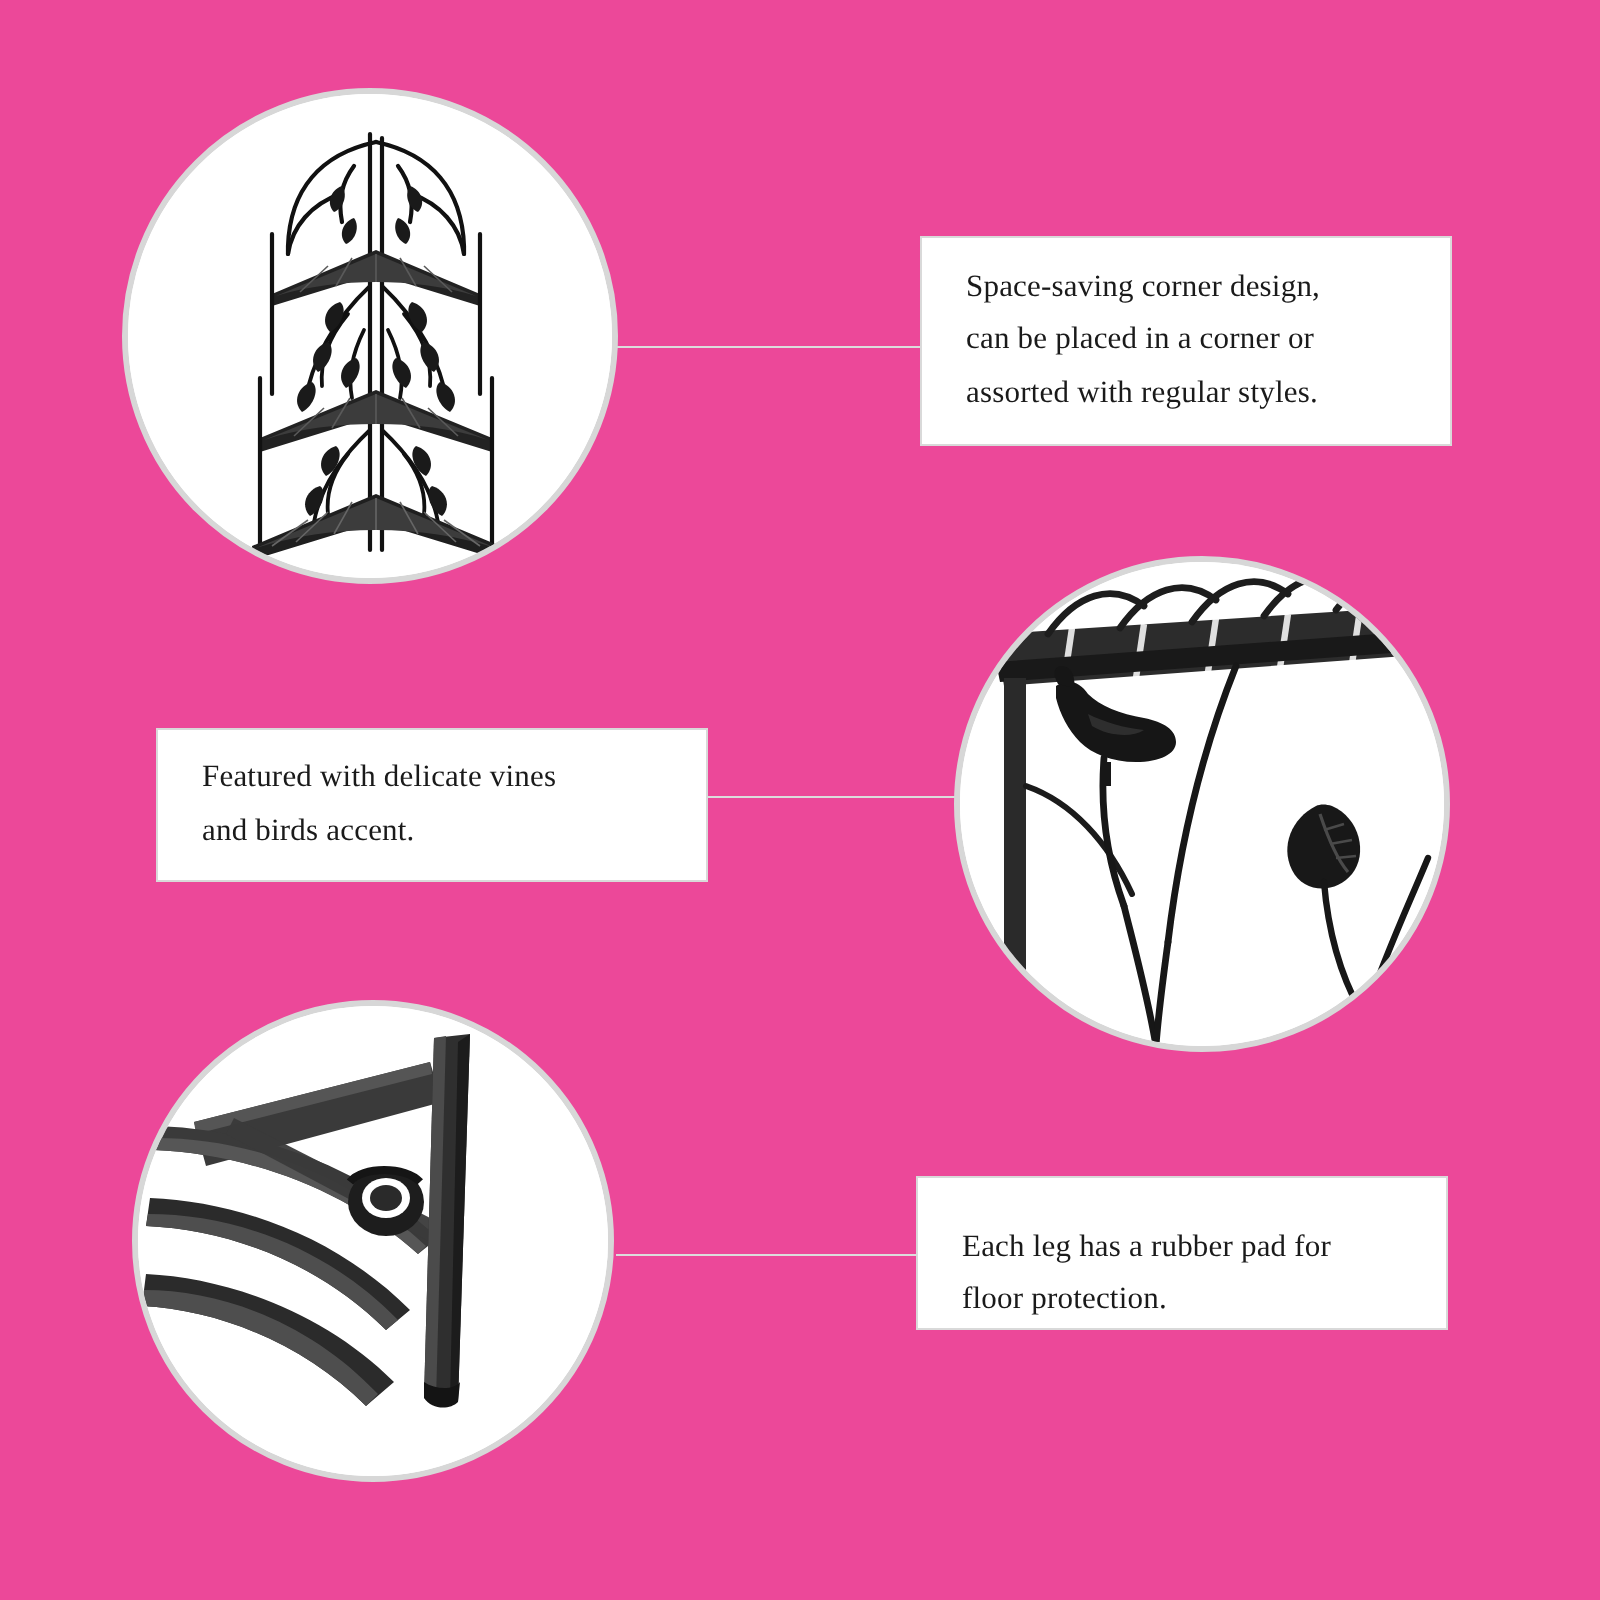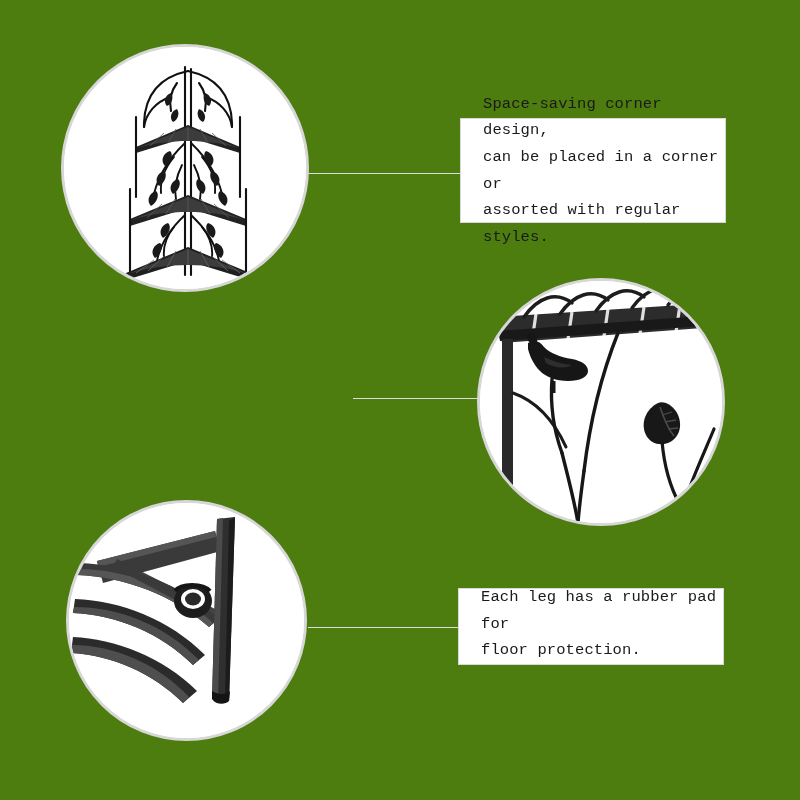--- a/index.html
+++ b/index.html
@@ -5,23 +5,23 @@
 <style>
   html, body {
     margin: 0;
     padding: 0;
     background: #ffffff;
   }
   #page {
     position: relative;
     width: 800px;
     height: 800px;
-    background: #4d7c0f;
+    background: #ec4899;
     overflow: hidden;
-    font-family: Liberation Mono, monospace;
+    font-family: Liberation Serif, serif;
   }
 
   
   .callout {
     position: absolute;
     box-sizing: border-box;
     background: #ffffff;
     border: 1px solid #d9d9d9;
     display: flex;
     align-items: center;
@@ -278,19 +278,23 @@
       </g>
     </svg>
   </div>
 
   <div class="callout callout-1">
     <p>Space-saving corner design,
 can be placed in a corner or
 assorted with regular styles.</p>
   </div>
 
+  <div class="callout callout-2">
+    <p>Featured with delicate vines
+and birds accent.</p>
+  </div>
 
   <div class="callout callout-3">
     <p>Each leg has a rubber pad for
 floor protection.</p>
   </div>
 
 </div>
 
 </body></html>

